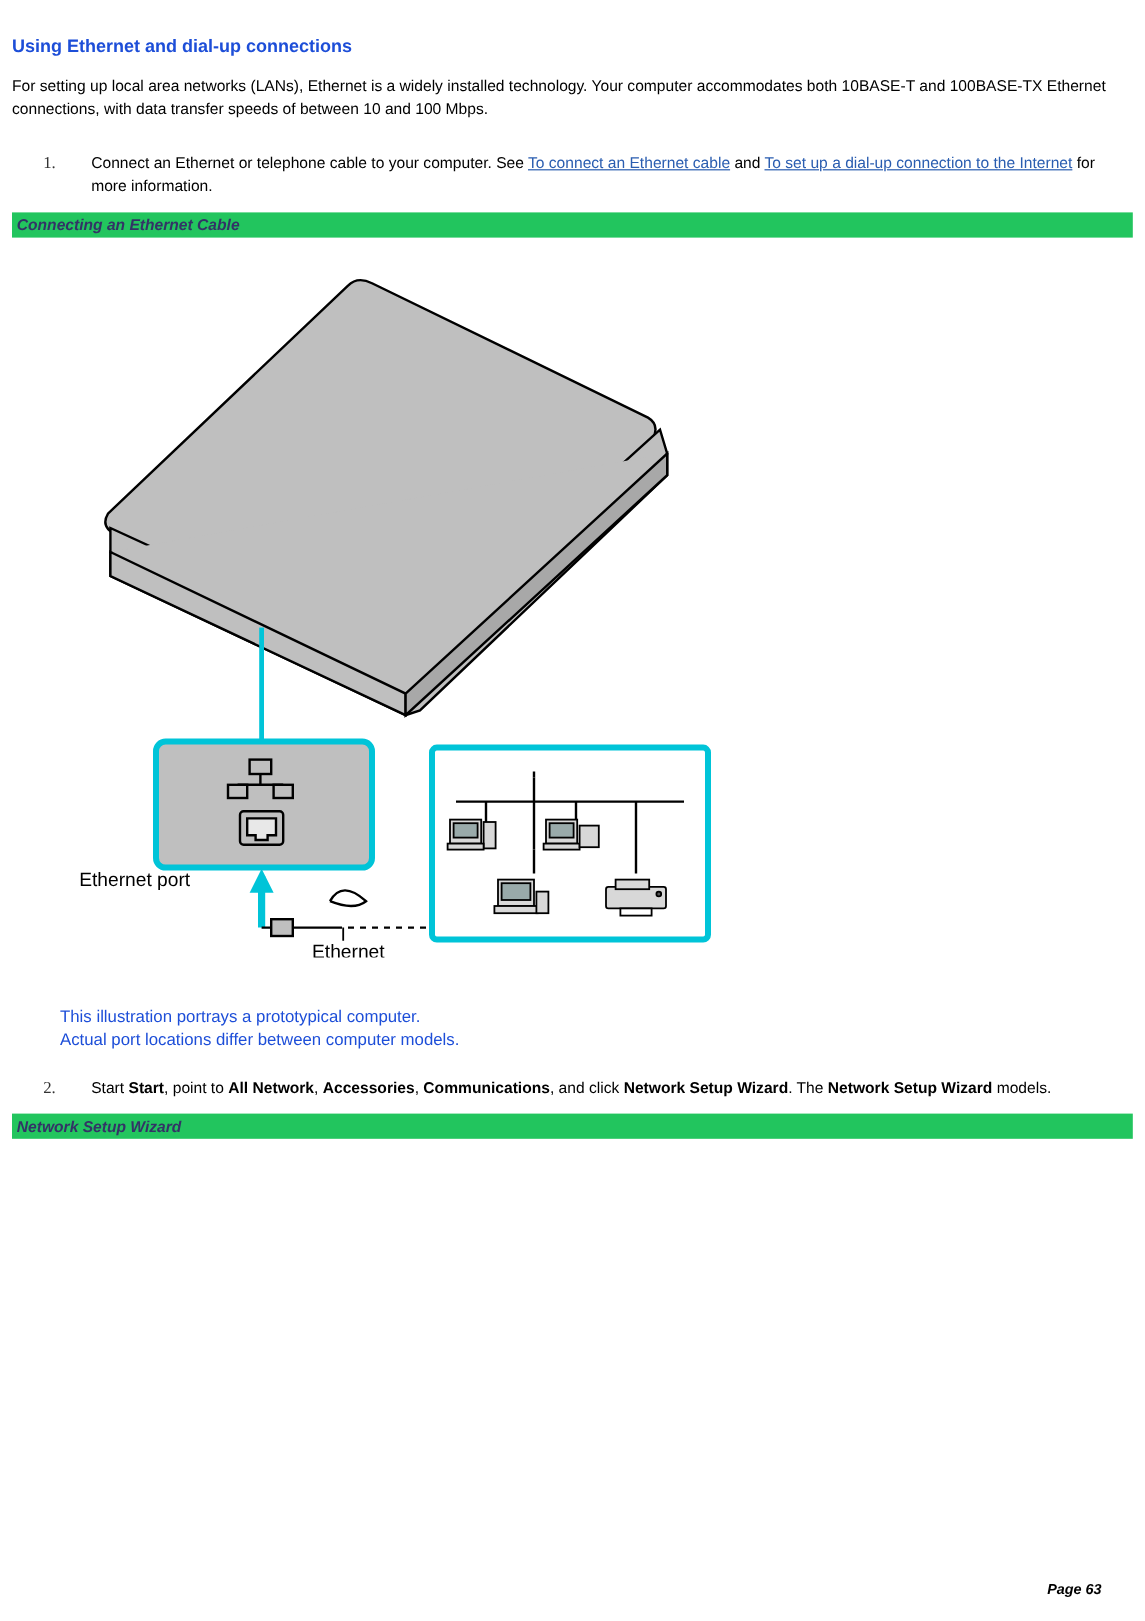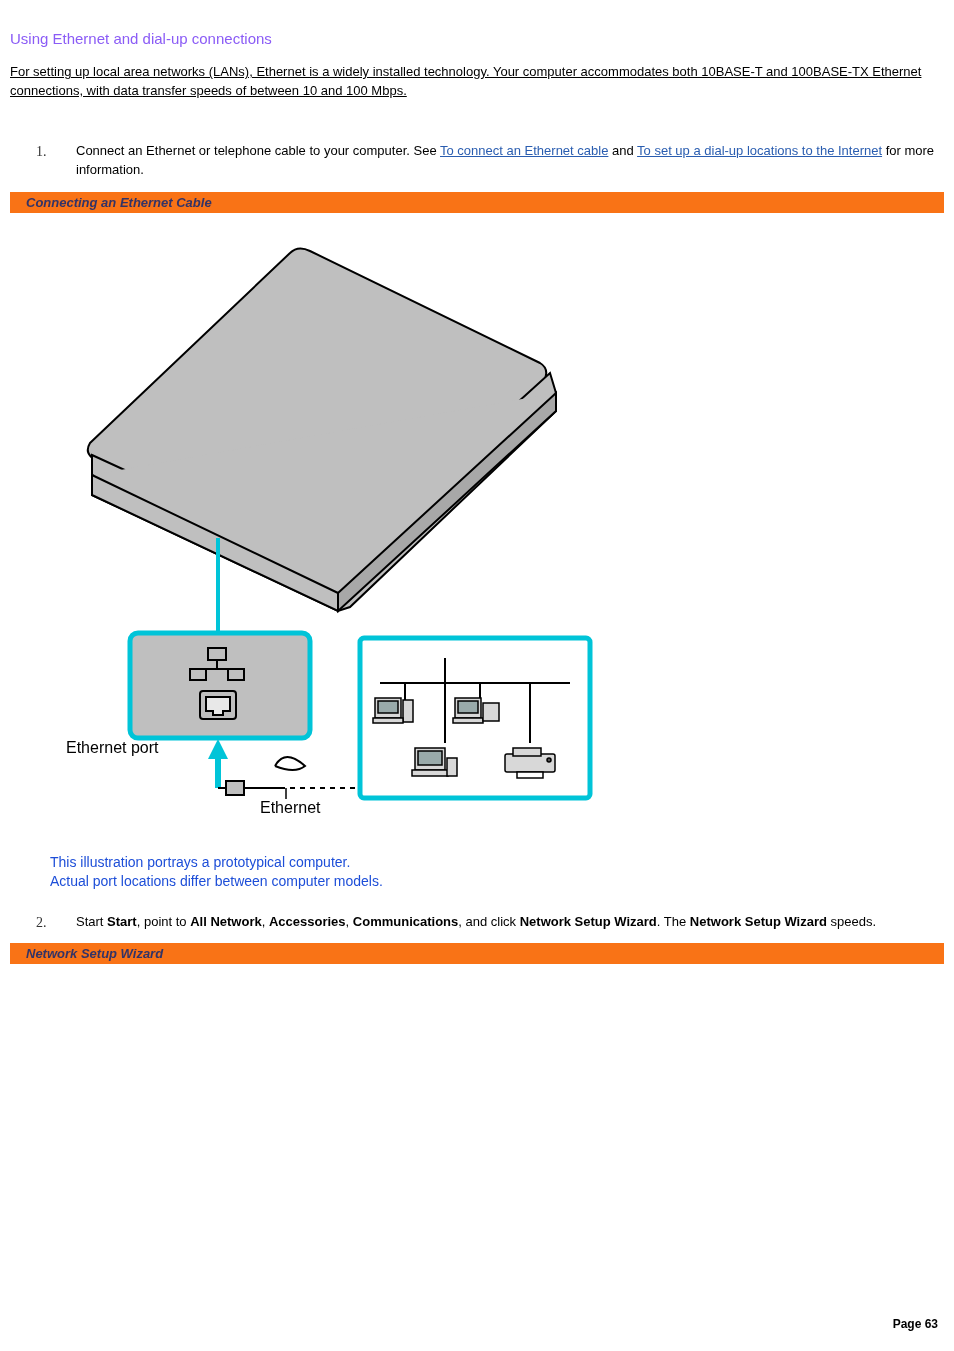--- a/index.html
+++ b/index.html
@@ -11,29 +11,28 @@
     color: #000;
   }
   .page {
     width: 954px;
     min-height: 1351px;
     padding: 30px 10px 10px 10px;
     box-sizing: border-box;
     position: relative;
   }
   h2.title {
-    color: #8b5cf6;
+    color: #1d4ed8;
     font-size: 15px;
-    font-weight: normal;
+    font-weight: bold;
     margin: 0 0 16px 0;
   }
   p.intro {
-    margin: 0 0 40px 0;
+    margin: 0 0 25px 0;
     line-height: 1.45;
-    text-decoration: underline;
   }
   .subheading {
     font-weight: bold;
     margin: 0 0 16px 0;
     font-size: 13px;
   }
   ol.steps {
     margin: 0;
     padding: 0 0 0 56px;
     list-style: none;
@@ -52,65 +51,66 @@
     left: -30px;
     top: 0;
     font-family: "Times New Roman", serif;
     font-size: 14px;
     color: #333;
   }
   a.link {
     color: #2a5db0;
   }
   .caption-bar {
-    background: #f97316;
-    padding: 3px 16px;
+    background: #22c55e;
+    padding: 3px 4px;
     margin: 4px 0 10px 0;
     font-weight: bold;
     font-style: italic;
     color: #333366;
     font-size: 13px;
     width: 100%;
     box-sizing: border-box;
   }
   .illustration-wrap {
     padding: 20px 0 10px 40px;
   }
   .illustration-caption {
     padding: 30px 0 20px 40px;
     font-family: Liberation Sans, sans-serif;
     font-size: 14px;
     color: #1d4ed8;
     line-height: 1.4;
   }
   .page-footer {
     position: absolute;
-    right: 16px;
+    right: 36px;
     bottom: 20px;
     font-weight: bold;
     font-size: 12px;
+    font-style: italic;
   }
   
   svg.diagram {
     display: block;
   }
 </style>
 </head>
 <body>
 
 <div class="page">
 
   <h2 class="title">Using Ethernet and dial-up connections</h2>
 
   <p class="intro">For setting up local area networks (LANs), Ethernet is a widely installed technology. Your computer accommodates both 10BASE-T and 100BASE-TX Ethernet connections, with data transfer speeds of between 10 and 100 Mbps.</p>
 
 
   <ol class="steps">
     <li>
-      <span>Connect an Ethernet or telephone cable to your computer. See </span><a href="#" class="link">To connect an Ethernet cable</a><span> and </span><a href="#" class="link">To set up a dial-up locations to the Internet</a><span> for more information.</span>
+      <span>Connect an Ethernet or telephone cable to your computer. See </span><a href="#" class="link">To connect an Ethernet cable</a><span> and </span><a href="#" class="link">To set up a dial-up connection to the Internet</a><span> for more information.</span>
     </li>
   </ol>
 
   <div class="caption-bar">Connecting an Ethernet Cable</div>
 
   <div class="illustration-wrap">
     <svg class="diagram" width="560" height="570" viewBox="0 0 560 570">
 
       <g stroke="#000" stroke-width="2" fill="#bfbfbf">
         <path d="M 40 200 L 240 10 Q 248 2 260 8 L 490 120 Q 500 126 494 138 L 300 320 Q 294 326 282 322 L 44 216 Q 34 210 40 200 Z"></path>
@@ -216,21 +216,21 @@
     </svg>
   </div>
 
   <div class="illustration-caption">
     <span>This illustration portrays a prototypical computer.</span><br>
     <span>Actual port locations differ between computer models.</span>
   </div>
 
   <ol class="steps" start="2" style="counter-reset: step 1;">
     <li>
-      <span>Start </span><b>Start</b><span>, point to </span><b>All Network</b><span>, </span><b>Accessories</b><span>, </span><b>Communications</b><span>, and click </span><b>Network Setup Wizard</b><span>. The </span><b>Network Setup Wizard</b><span> speeds.</span>
+      <span>Start </span><b>Start</b><span>, point to </span><b>All Network</b><span>, </span><b>Accessories</b><span>, </span><b>Communications</b><span>, and click </span><b>Network Setup Wizard</b><span>. The </span><b>Network Setup Wizard</b><span> models.</span>
     </li>
   </ol>
 
   <div class="caption-bar">Network Setup Wizard</div>
 
   <div class="page-footer">Page 63</div>
 
 </div>
 
 </body></html>

